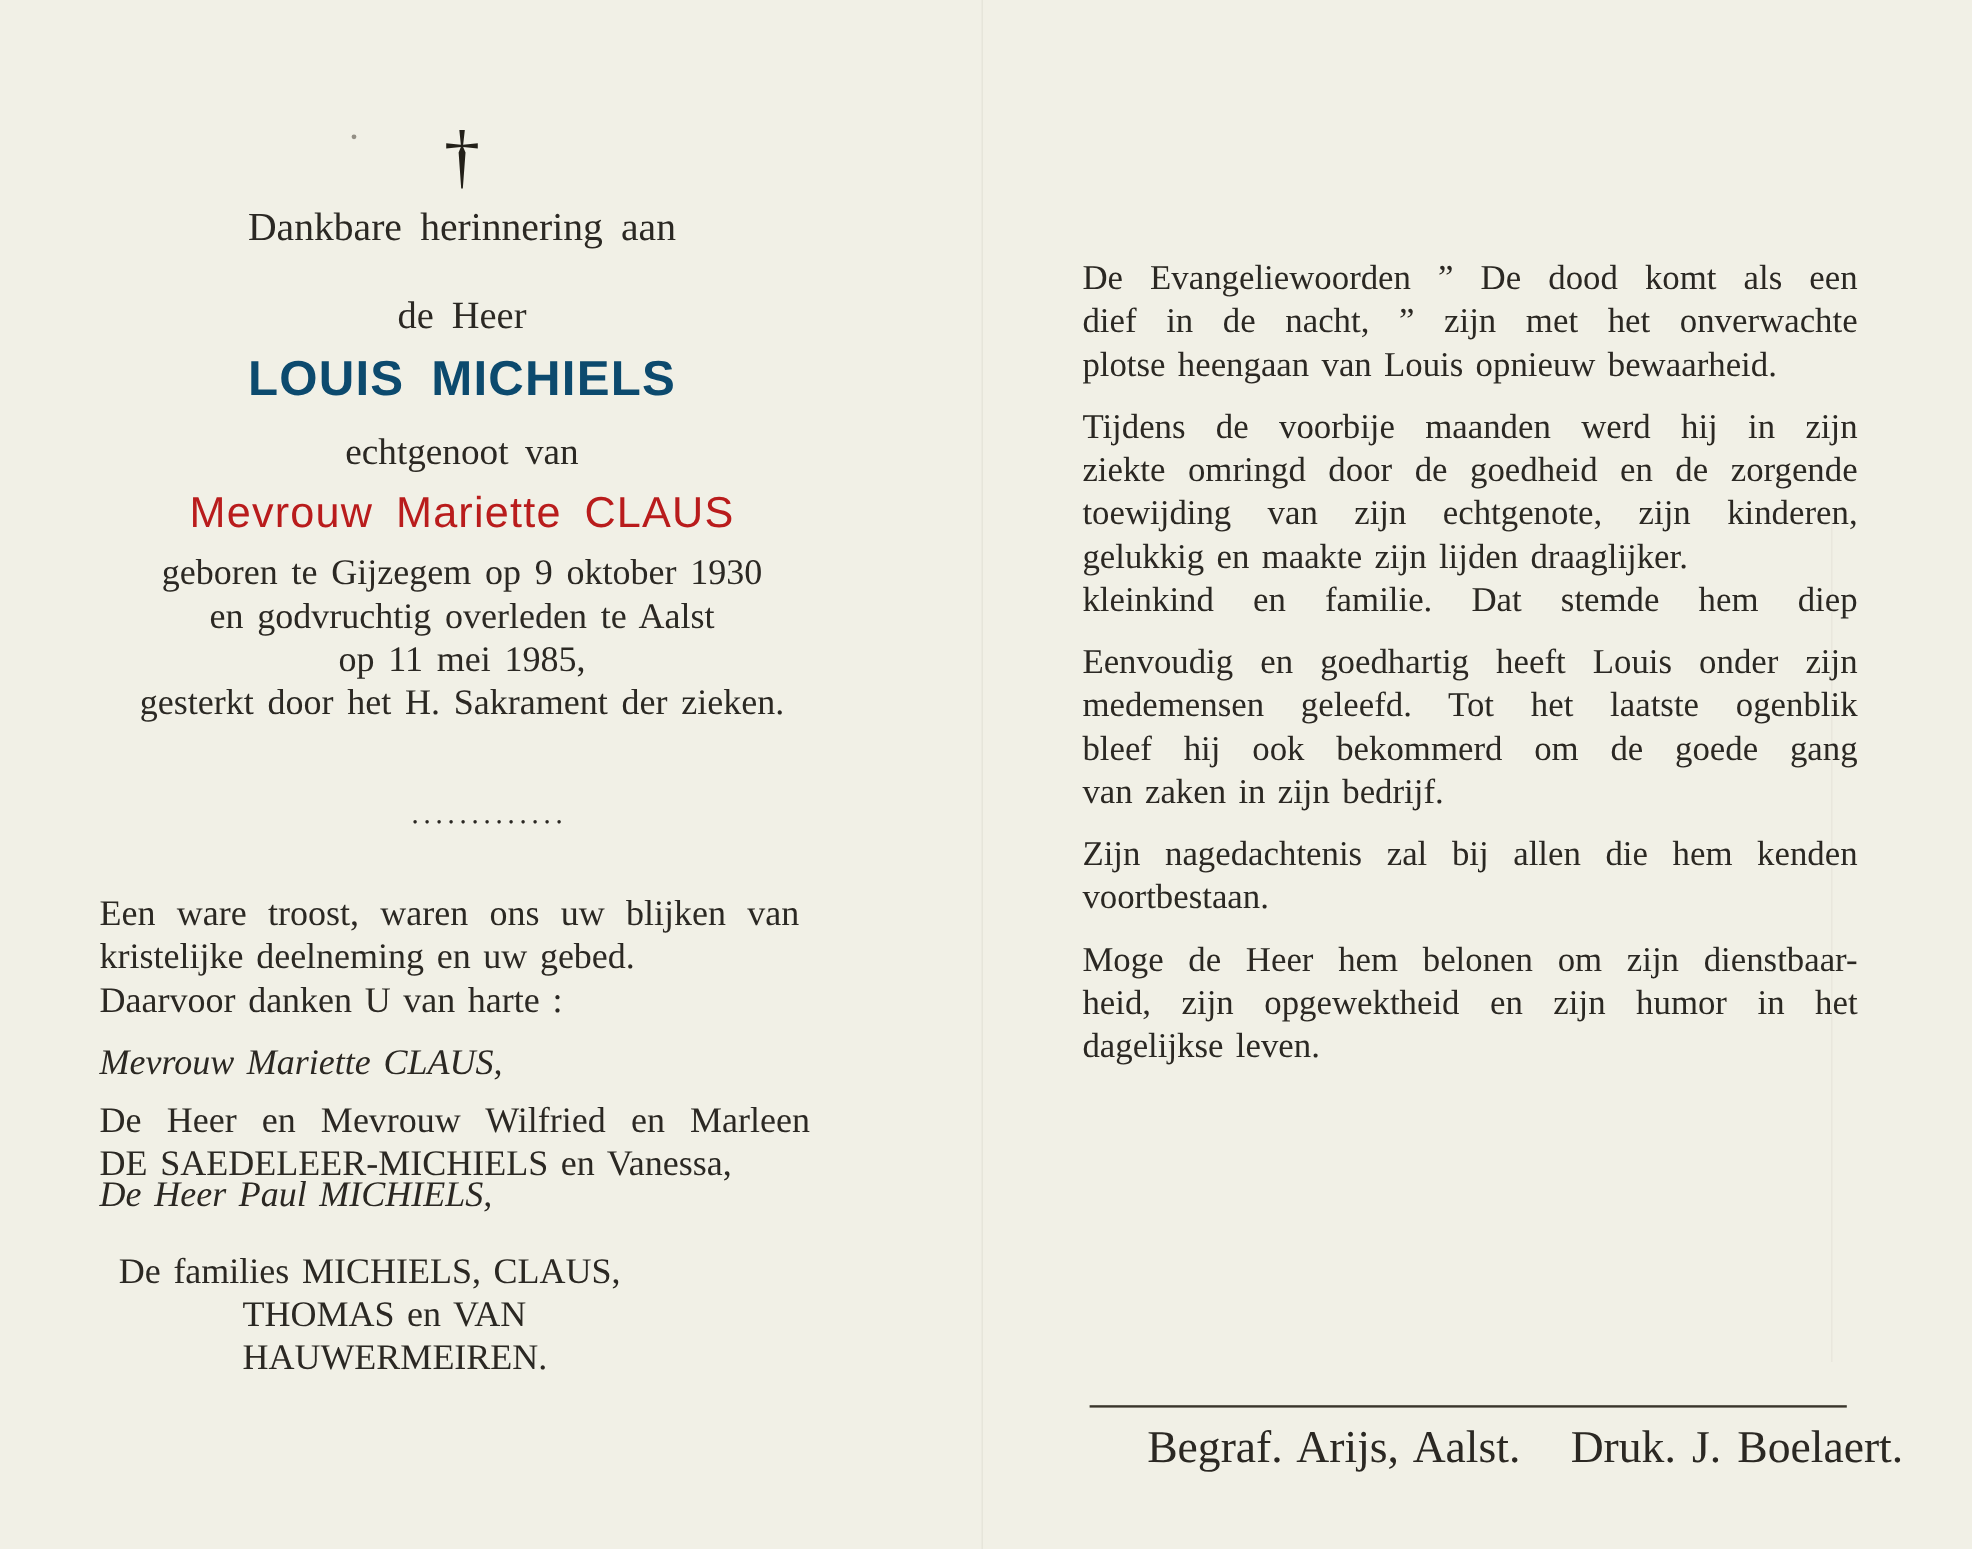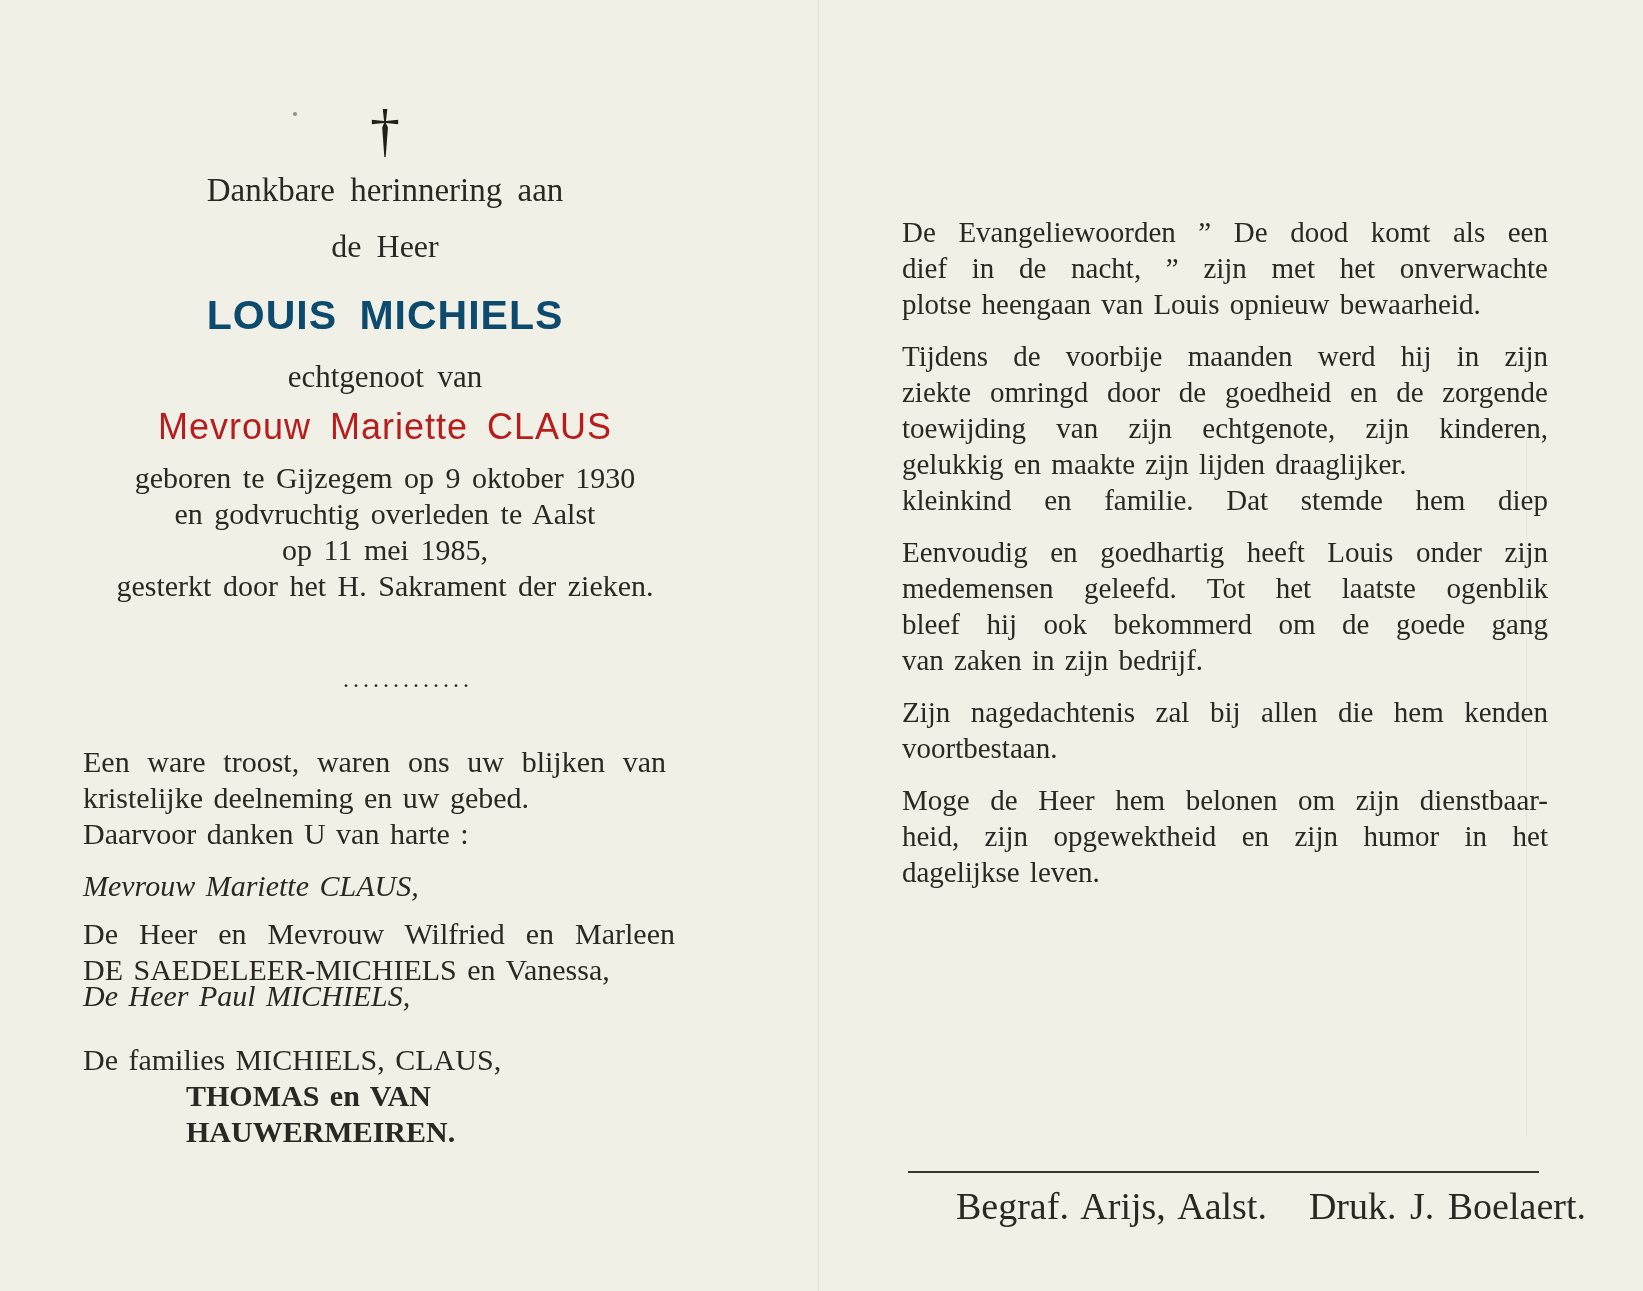--- a/index.html
+++ b/index.html
@@ -14,43 +14,43 @@
 
   
   .fold{position:absolute;left:818px;top:0;width:1px;height:1291px;background:rgba(110,104,82,0.10);}
   .crease{position:absolute;left:1526px;top:430px;width:1px;height:705px;background:rgba(110,104,82,0.07);}
   .speck{position:absolute;left:293px;top:112px;width:4px;height:4px;border-radius:50%;background:rgba(70,64,52,0.55);}
 
   
   .c{position:absolute;left:55px;width:660px;text-align:center;white-space:nowrap;}
   .cross{top:100px;font-size:60px;line-height:60px;color:#232019;}
   .hdr1{top:172px;font-size:33px;word-spacing:7px;}
-  .hdr2{top:228px;font-size:32px;word-spacing:7px;}
+  .hdr2{top:244px;font-size:32px;word-spacing:7px;}
   .name{
     top:292px;font-size:41px;letter-spacing:1px;word-spacing:10px;
     font-family:"Liberation Sans","DejaVu Sans",sans-serif;
     font-weight:700;color:#0c4a6e;
   }
   .relation{top:359px;font-size:31px;word-spacing:6px;text-align:center;}
   .spouse{
     top:406px;font-size:36px;letter-spacing:1px;word-spacing:8px;
     font-family:"Liberation Sans","DejaVu Sans",sans-serif;
     font-weight:400;color:#b91c1c;
   }
   .vitals{top:460px;font-size:30px;line-height:36px;word-spacing:4px;white-space:nowrap;}
   .dots{position:absolute;left:343px;top:666px;font-size:24px;letter-spacing:4px;color:#2b2823;}
 
   
   .blk{position:absolute;left:83px;font-size:30px;line-height:36px;word-spacing:3px;}
   .thanks{top:744px;width:583px;}
   .g1{top:868px;width:592px;font-style:italic;}
   .g2{top:916px;width:592px;}
   .g3{top:978px;width:592px;font-style:italic;}
-  .g4{top:1042px;width:592px;}
-  .indent{padding-left:103px;font-weight:bold;}
+  .g4{top:1042px;width:592px;margin-left:16px;}
+  .indent{padding-left:103px;}
 
   
   .rcol{position:absolute;left:902px;top:214px;width:646px;font-size:29px;line-height:36px;word-spacing:3px;}
   .para{margin:0 0 16px 0;}
 
   .ln{display:block;}
   .just{text-align:justify;text-align-last:justify;}
 
   
   .rule{position:absolute;left:908px;top:1171px;width:631px;height:2px;background:#3a362c;}

